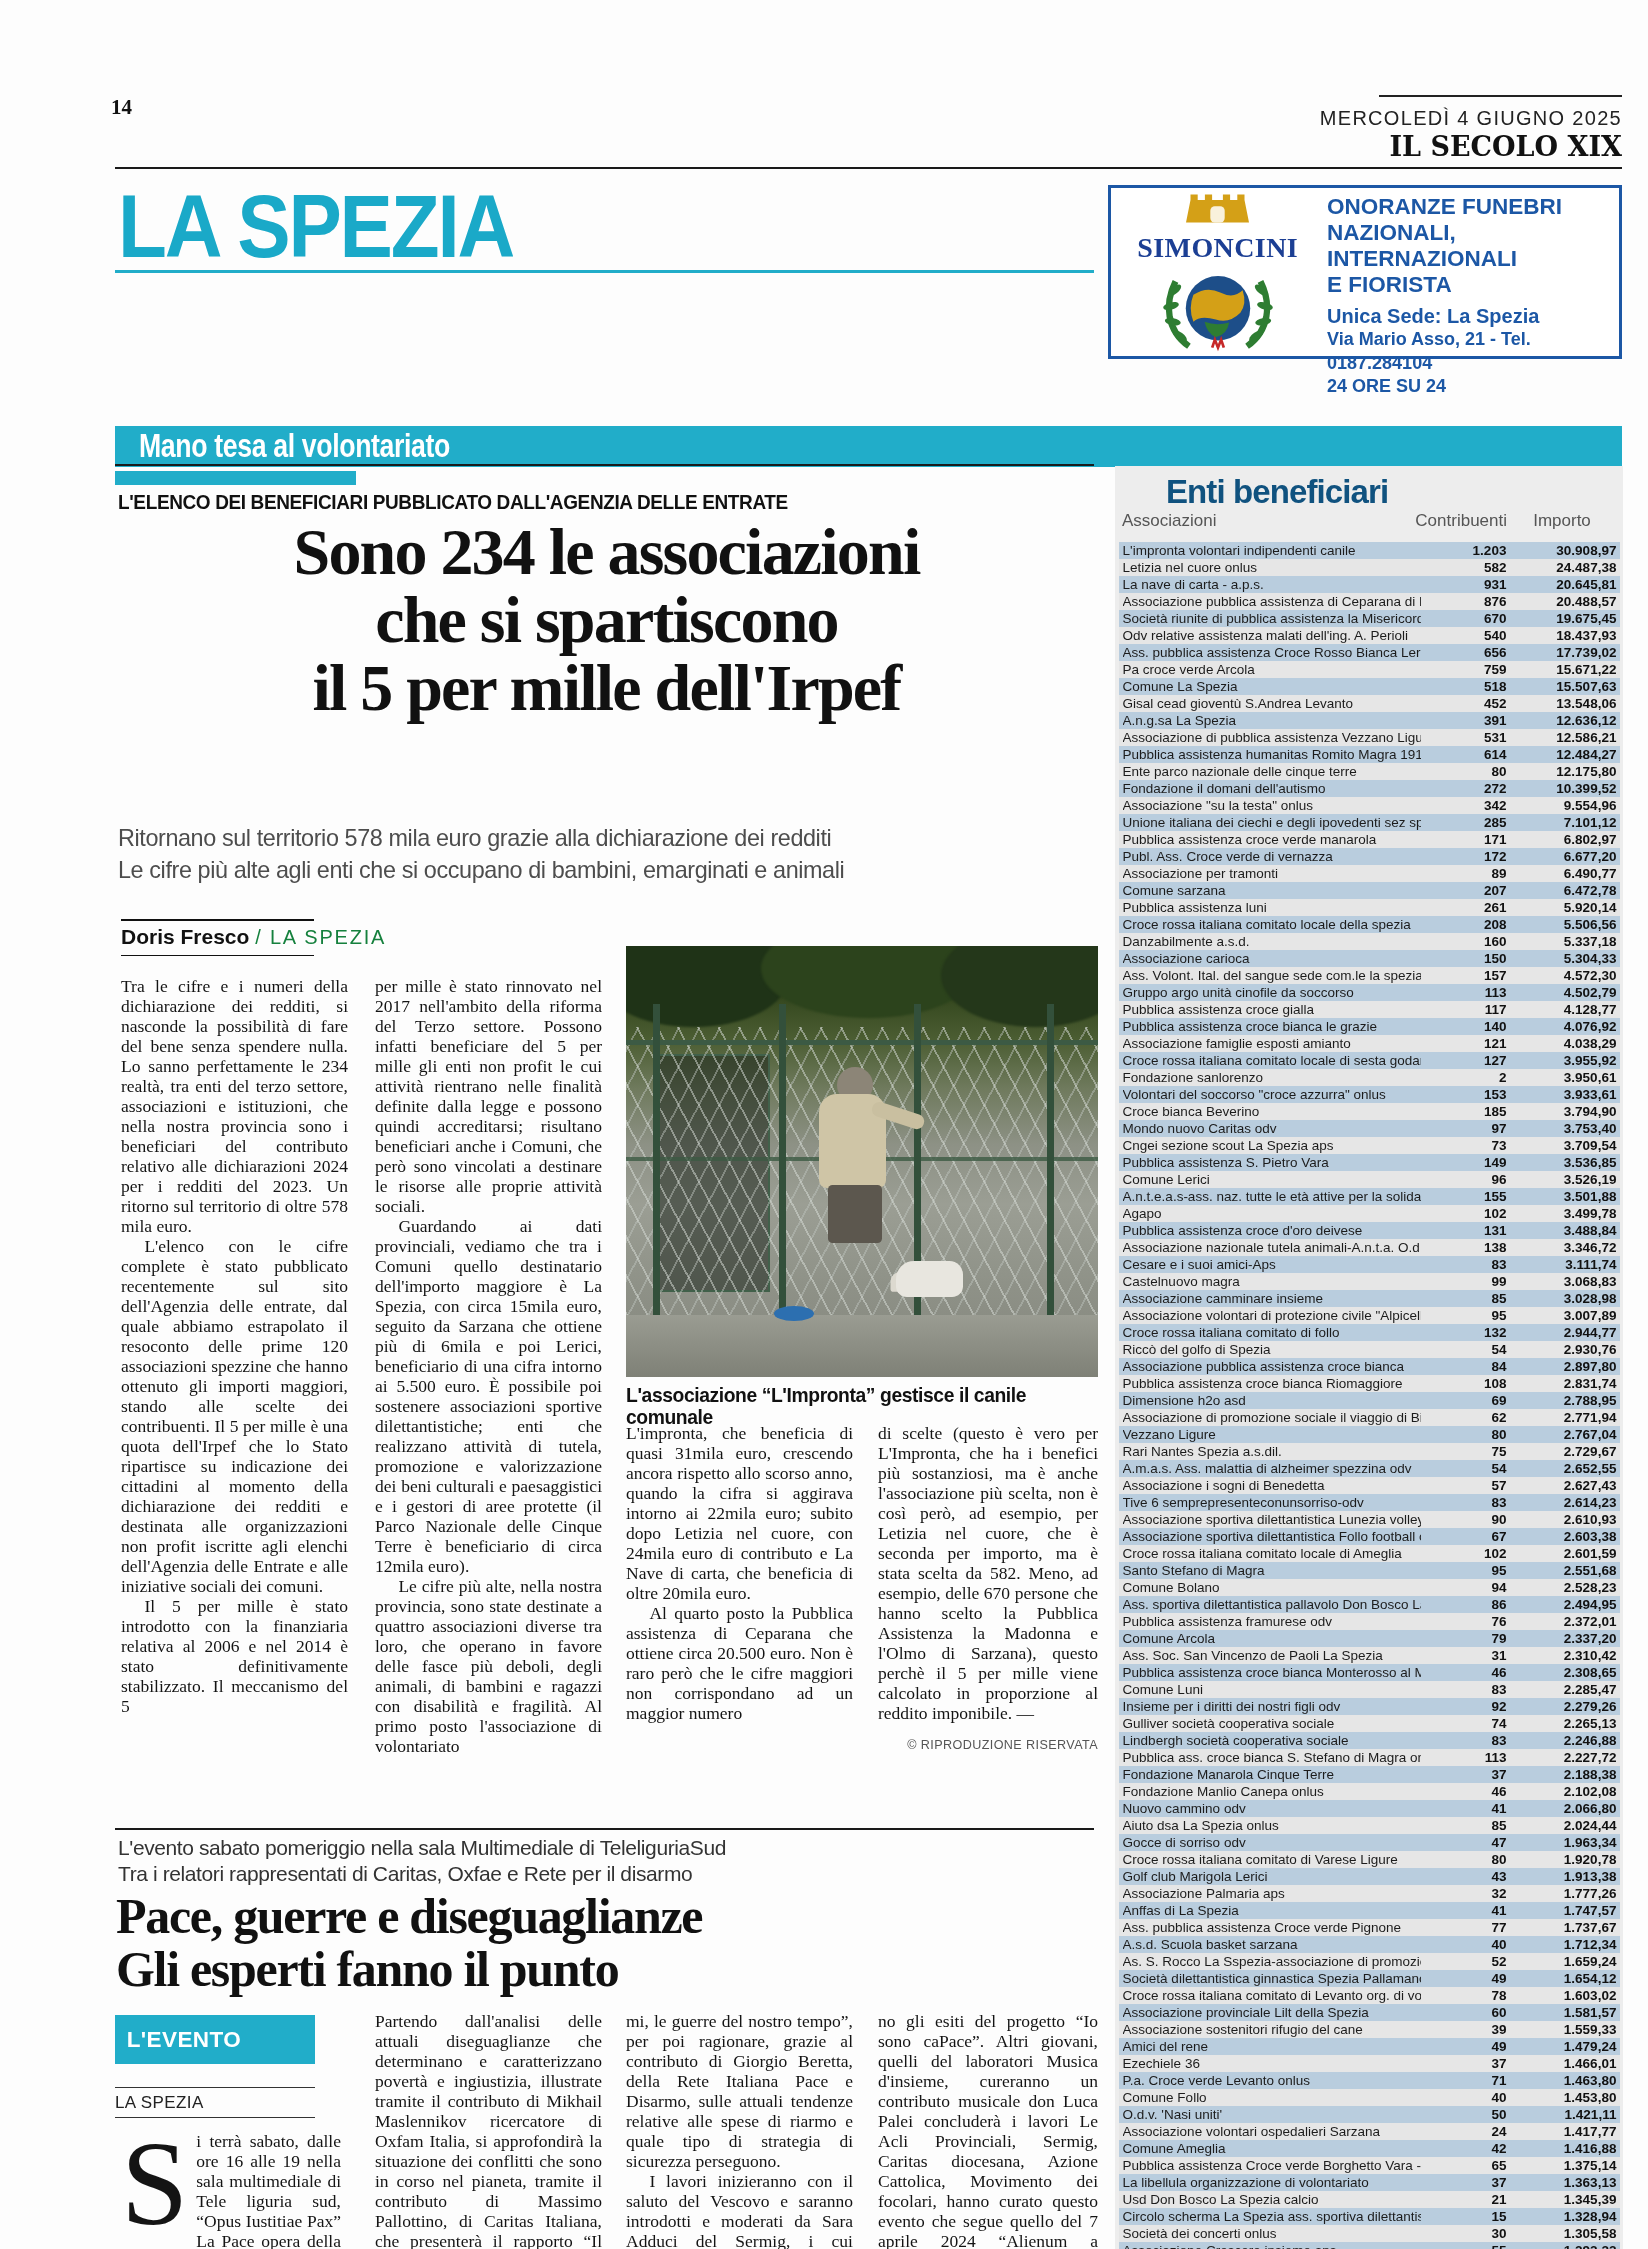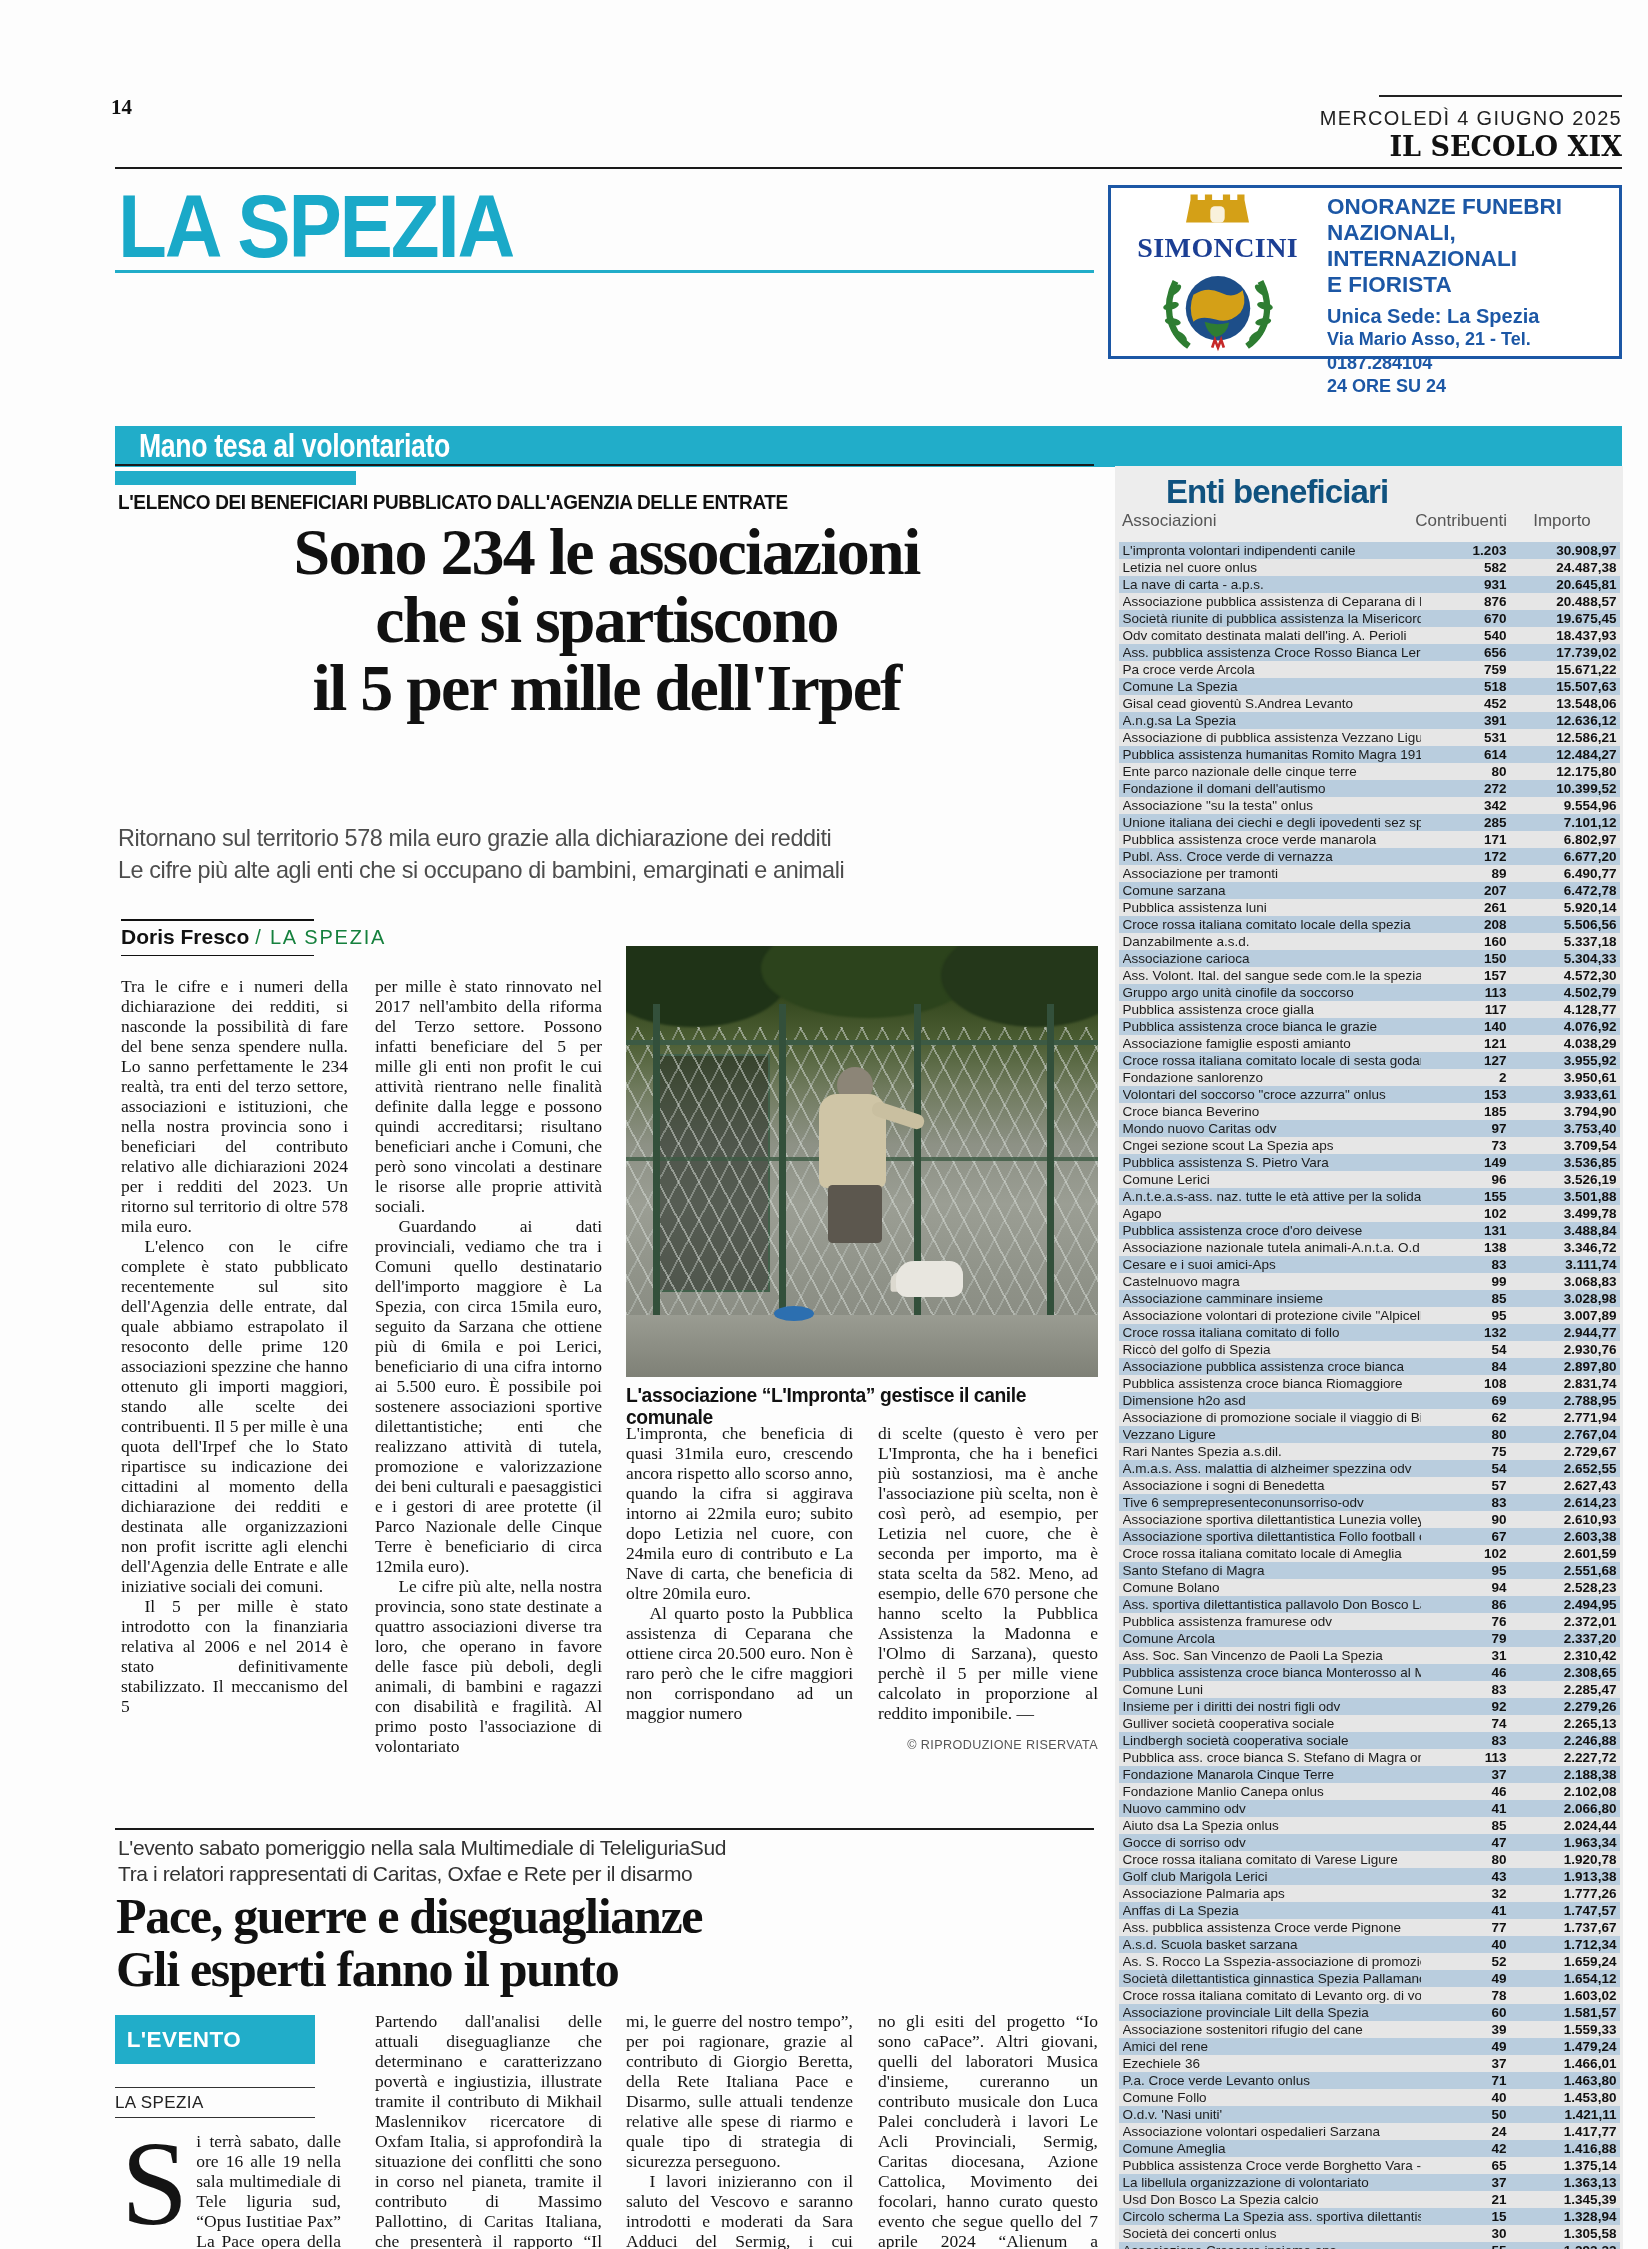--- a/index.html
+++ b/index.html
@@ -239,21 +239,21 @@
         <span class="t-name">Associazione pubblica assistenza di Ceparana di Bolano</span>
         <span class="t-num">876</span>
         <span class="t-imp">20.488,57</span>
       </div>
       <div class="t-row">
         <span class="t-name">Società riunite di pubblica assistenza la Misericordia e Olmo</span>
         <span class="t-num">670</span>
         <span class="t-imp">19.675,45</span>
       </div>
       <div class="t-row">
-        <span class="t-name">Odv comitato destinata malati dell'ing. A. Perioli</span>
+        <span class="t-name">Odv relative assistenza malati dell'ing. A. Perioli</span>
         <span class="t-num">540</span>
         <span class="t-imp">18.437,93</span>
       </div>
       <div class="t-row">
         <span class="t-name">Ass. pubblica assistenza Croce Rosso Bianca Lerici</span>
         <span class="t-num">656</span>
         <span class="t-imp">17.739,02</span>
       </div>
       <div class="t-row">
         <span class="t-name">Pa croce verde Arcola</span>

